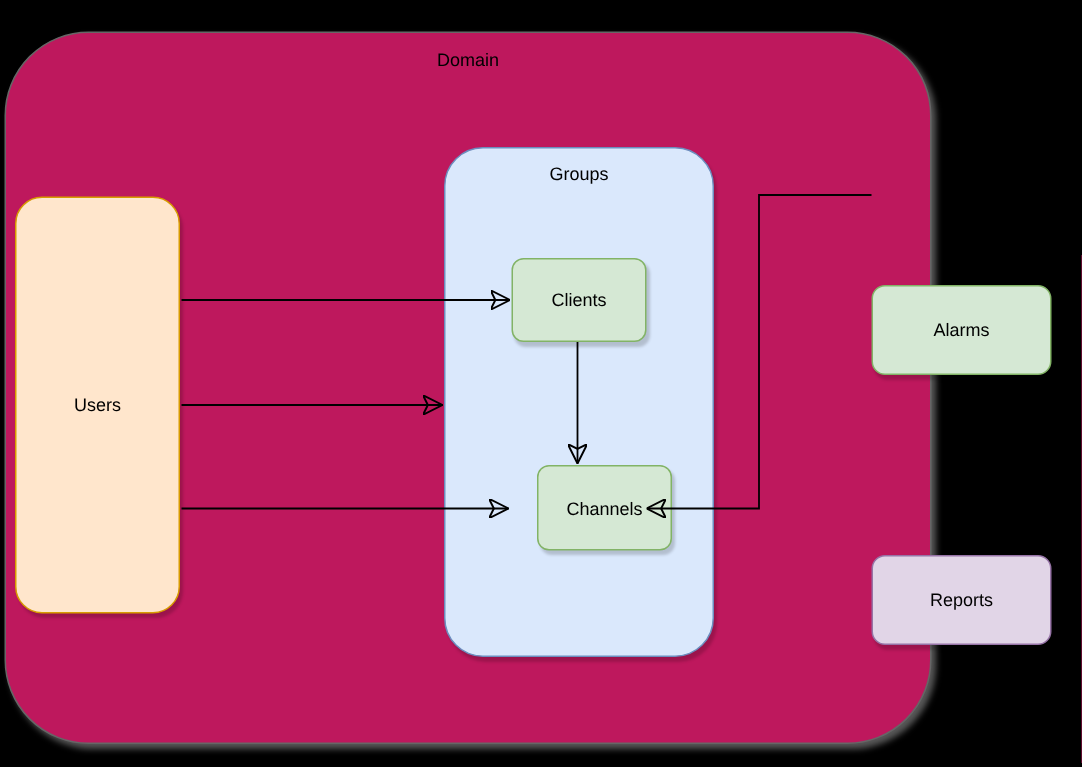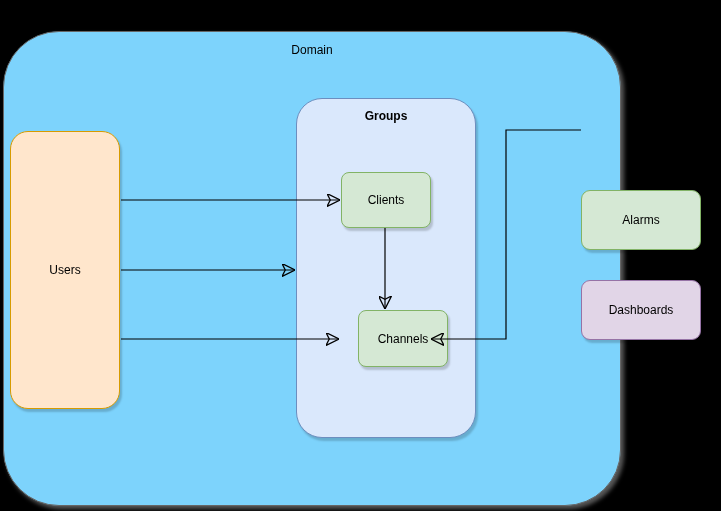--- a/index.html
+++ b/index.html
@@ -14,42 +14,41 @@
   }
   .stage { position: absolute; left: 0; top: 0; width: 721px; height: 511px; }
 
   .shape {
     position: absolute;
     box-sizing: border-box;
     border: 1px solid;
   }
 
   .domain {
-    left: 3px; top: 31px; width: 618px; height: 475px;
-    background: #7dd3fc;
+    left: 3px; top: 21px; width: 618px; height: 475px;
+    background: #be185d;
     border-color: #666666;
     border-radius: 56px;
     box-shadow: 3px 3px 4px rgba(160,160,160,0.55);
   }
   .domain-label {
     position: absolute; left: 0; right: 0; top: 11px;
     text-align: center;
   }
 
   .groups {
     left: 296px; top: 98px; width: 180px; height: 340px;
     background: #dae8fc;
     border-color: #6c8ebf;
     border-radius: 26px;
     box-shadow: 2px 3px 2px rgba(0,0,0,0.18);
   }
   .groups-label {
     position: absolute; left: 0; right: 0; top: 10px;
     text-align: center;
-    font-weight: bold;
   }
 
   .node {
     display: flex;
     align-items: center;
     justify-content: center;
     text-align: center;
     box-shadow: 2px 3px 2px rgba(0,0,0,0.18);
   }
 
@@ -110,24 +109,24 @@
 
   <div class="shape node green channels">
     <span>Channels</span>
   </div>
 
 
   <div class="shape node green alarms">
     <span>Alarms</span>
   </div>
 
-  <div class="shape node purple dashboards">
-    <span>Dashboards</span>
+
+  <div class="shape node purple reports">
+    <span>Reports</span>
   </div>
-
 
   <svg class="edges" viewBox="0 0 721 511" xmlns="http://www.w3.org/2000/svg">
     <defs>
       <marker id="arrow" viewBox="0 0 12 12" refX="12" refY="6" markerWidth="13" markerHeight="13" markerUnits="userSpaceOnUse" orient="auto">
         <path d="M0,0 L12,6 L0,12 L3,6 Z" fill="#000000" stroke="none"></path>
       </marker>
     </defs>
     <path d="M121,200 L340,200" marker-end="url(#arrow)"></path>
     <path d="M121,270 L295,270" marker-end="url(#arrow)"></path>
     <path d="M121,339 L339,339" marker-end="url(#arrow)"></path>

